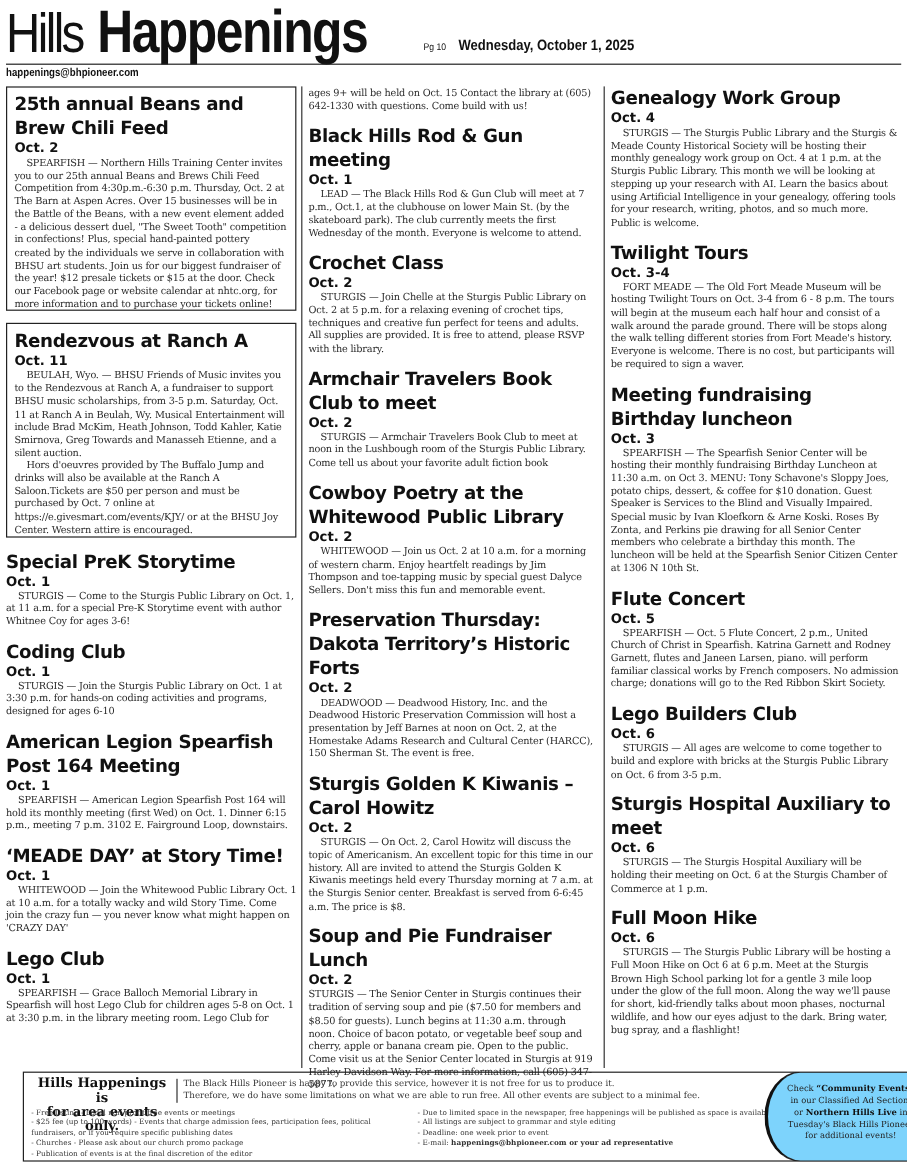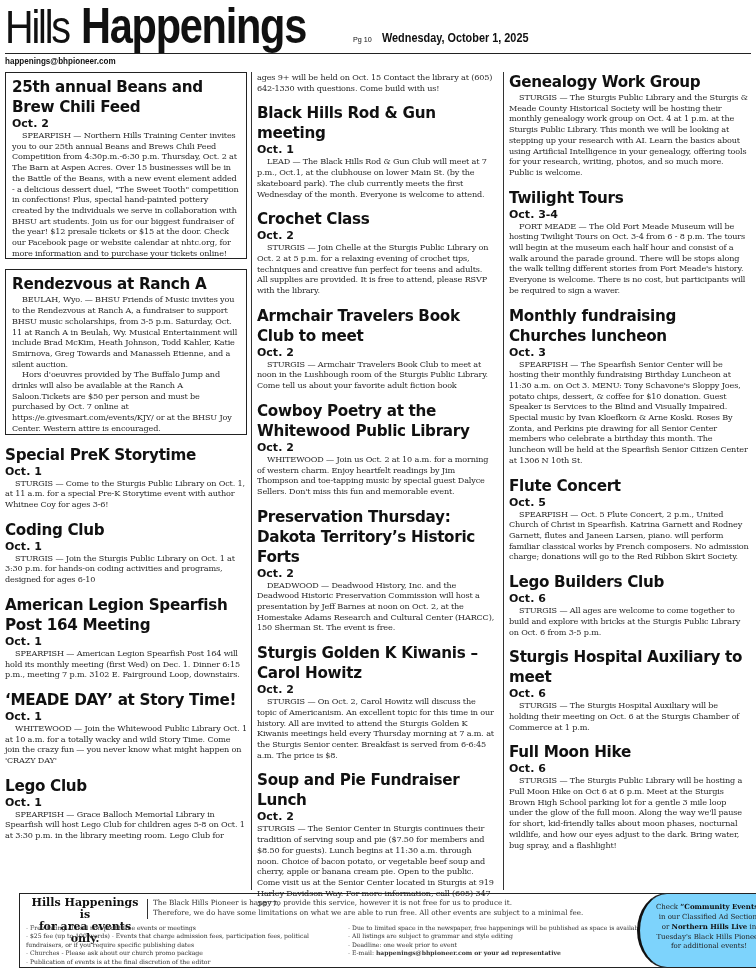--- a/index.html
+++ b/index.html
@@ -58,37 +58,38 @@
 <div class="vline vline2"></div>
 
 <section class="col col1">
     <article class="ev boxed">
       <h2 class="ev-title">25th annual Beans and Brew Chili Feed</h2>
       <div class="ev-date">Oct. 2</div>
       <p class="ev-body">SPEARFISH — Northern Hills Training Center invites you to our 25th annual Beans and Brews Chili Feed Competition from 4:30p.m.-6:30 p.m. Thursday, Oct. 2 at The Barn at Aspen Acres. Over 15 businesses will be in the Battle of the Beans, with a new event element added - a delicious dessert duel, "The Sweet Tooth" competition in confections! Plus, special hand-painted pottery created by the individuals we serve in collaboration with BHSU art students. Join us for our biggest fundraiser of the year! $12 presale tickets or $15 at the door. Check our Facebook page or website calendar at nhtc.org, for more information and to purchase your tickets online!</p>
     </article>
     <article class="ev boxed">
       <h2 class="ev-title">Rendezvous at Ranch A</h2>
+      <div class="ev-date">Oct. 11</div>
       <p class="ev-body">BEULAH, Wyo. — BHSU Friends of Music invites you to the Rendezvous at Ranch A, a fundraiser to support BHSU music scholarships, from 3-5 p.m. Saturday, Oct. 11 at Ranch A in Beulah, Wy. Musical Entertainment will include Brad McKim, Heath Johnson, Todd Kahler, Katie Smirnova, Greg Towards and Manasseh Etienne, and a silent auction.</p>
       <p class="ev-body">Hors d'oeuvres provided by The Buffalo Jump and drinks will also be available at the Ranch A Saloon.Tickets are $50 per person and must be purchased by Oct. 7 online at https://e.givesmart.com/events/KJY/ or at the BHSU Joy Center. Western attire is encouraged.</p>
     </article>
     <article class="ev">
       <h2 class="ev-title">Special PreK Storytime</h2>
       <div class="ev-date">Oct. 1</div>
       <p class="ev-body">STURGIS — Come to the Sturgis Public Library on Oct. 1, at 11 a.m. for a special Pre-K Storytime event with author Whitnee Coy for ages 3-6!</p>
     </article>
     <article class="ev">
       <h2 class="ev-title">Coding Club</h2>
       <div class="ev-date">Oct. 1</div>
       <p class="ev-body">STURGIS — Join the Sturgis Public Library on Oct. 1 at 3:30 p.m. for hands-on coding activities and programs, designed for ages 6-10</p>
     </article>
     <article class="ev">
       <h2 class="ev-title">American Legion Spearfish Post 164 Meeting</h2>
       <div class="ev-date">Oct. 1</div>
-      <p class="ev-body">SPEARFISH — American Legion Spearfish Post 164 will hold its monthly meeting (first Wed) on Dec. 1. Dinner 6:15 p.m., meeting 7 p.m. 3102 E. Fairground Loop, downstairs.</p>
+      <p class="ev-body">SPEARFISH — American Legion Spearfish Post 164 will hold its monthly meeting (first Wed) on Oct. 1. Dinner 6:15 p.m., meeting 7 p.m. 3102 E. Fairground Loop, downstairs.</p>
     </article>
     <article class="ev">
       <h2 class="ev-title">‘MEADE DAY’ at Story Time!</h2>
       <div class="ev-date">Oct. 1</div>
       <p class="ev-body">WHITEWOOD — Join the Whitewood Public Library Oct. 1 at 10 a.m. for a totally wacky and wild Story Time. Come join the crazy fun — you never know what might happen on 'CRAZY DAY'</p>
     </article>
     <article class="ev">
       <h2 class="ev-title">Lego Club</h2>
       <div class="ev-date">Oct. 1</div>
       <p class="ev-body">SPEARFISH — Grace Balloch Memorial Library in Spearfish will host Lego Club for children ages 5-8 on Oct. 1 at 3:30 p.m. in the library meeting room. Lego Club for</p>
@@ -130,29 +131,30 @@
     <article class="ev">
       <h2 class="ev-title">Soup and Pie Fundraiser Lunch</h2>
       <div class="ev-date">Oct. 2</div>
       <p class="ev-body noindent">STURGIS — The Senior Center in Sturgis continues their tradition of serving soup and pie ($7.50 for members and $8.50 for guests).  Lunch begins at 11:30 a.m. through noon. Choice of bacon potato, or vegetable beef soup and cherry, apple or banana cream pie. Open to the public. Come visit us at the Senior Center located in Sturgis at 919 Harley Davidson Way. For more information, call (605) 347-5877.</p>
     </article>
   </section>
 
 <section class="col col3">
     <article class="ev">
       <h2 class="ev-title">Genealogy Work Group</h2>
+      <div class="ev-date">Oct. 4</div>
       <p class="ev-body">STURGIS — The Sturgis Public Library and the Sturgis &amp; Meade County Historical Society will be hosting their monthly genealogy work group on Oct. 4 at 1 p.m. at the Sturgis Public Library. This month we will be looking at stepping up your research with AI. Learn the basics about using Artificial Intelligence in your genealogy, offering tools for your research, writing, photos, and so much more. Public is welcome.</p>
     </article>
     <article class="ev">
       <h2 class="ev-title">Twilight Tours</h2>
       <div class="ev-date">Oct. 3-4</div>
       <p class="ev-body">FORT MEADE — The Old Fort Meade Museum will be hosting Twilight Tours on Oct. 3-4 from 6 - 8 p.m. The tours will begin at the museum each half hour and consist of a walk around the parade ground. There will be stops along the walk telling different stories from Fort Meade's history. Everyone is welcome. There is no cost, but participants will be required to sign a waver.</p>
     </article>
     <article class="ev">
-      <h2 class="ev-title">Monthly fundraising Churches luncheon</h2>
+      <h2 class="ev-title">Meeting fundraising Birthday luncheon</h2>
       <div class="ev-date">Oct. 3</div>
       <p class="ev-body">SPEARFISH — The Spearfish Senior Center will be hosting their monthly fundraising Birthday Luncheon at 11:30 a.m. on Oct 3. MENU: Tony Schavone's Sloppy Joes, potato chips, dessert, &amp; coffee for $10 donation. Guest Speaker is Services to the Blind and Visually Impaired. Special music by Ivan Kloefkorn &amp; Arne Koski. Roses By Zonta, and Perkins pie drawing for all Senior Center members who celebrate a birthday this month. The luncheon will be held at the Spearfish Senior Citizen Center at 1306 N 10th St.</p>
     </article>
     <article class="ev">
       <h2 class="ev-title">Flute Concert</h2>
       <div class="ev-date">Oct. 5</div>
       <p class="ev-body">SPEARFISH — Oct. 5  Flute Concert, 2 p.m., United Church of Christ in Spearfish.  Katrina Garnett and Rodney Garnett, flutes and Janeen Larsen, piano. will perform familiar classical works by French composers. No admission charge;  donations will go to the Red Ribbon Skirt Society.</p>
     </article>
     <article class="ev">
       <h2 class="ev-title">Lego Builders Club</h2>

